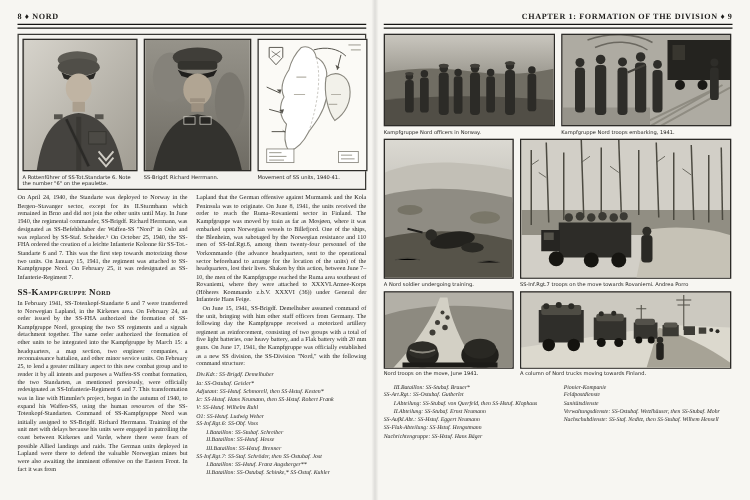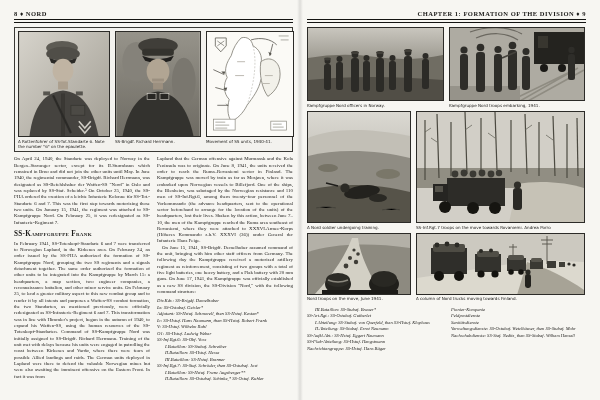--- a/index.html
+++ b/index.html
@@ -127,21 +127,21 @@
             </svg>
           </div>
           <figcaption class="cap">Movement of SS units, 1940-41.</figcaption>
         </figure>
       </div>
     </div>
 
     <div class="cols">
       <div class="col">
         <p>On April 24, 1940, the Standarte was deployed to Norway in the Bergen–Stavanger sector, except for its II.Sturmbann which remained in Brno and did not join the other units until May. In June 1940, the regimental commander, SS-Brigdf. Richard Herrmann, was designated as SS-Befehlshaber der Waffen-SS "Nord" in Oslo and was replaced by SS-Staf. Scheider.⁵ On October 25, 1940, the SS-FHA ordered the creation of a leichte Infanterie Kolonne für SS-Tot.-Standarte 6 and 7. This was the first step towards motorizing those two units. On January 15, 1941, the regiment was attached to SS-Kampfgruppe Nord. On February 25, it was redesignated as SS-Infanterie-Regiment 7.</p>
-        <div class="sechead">SS-Kampfgruppe Frank</div>
+        <div class="sechead">SS-Kampfgruppe Nord</div>
         <p>In February 1941, SS-Totenkopf-Standarte 6 and 7 were transferred to Norwegian Lapland, in the Kirkenes area. On February 24, an order issued by the SS-FHA authorized the formation of SS-Kampfgruppe Nord, grouping the two SS regiments and a signals detachment together. The same order authorized the formation of other units to be integrated into the Kampfgruppe by March 15: a headquarters, a map section, two engineer companies, a reconnaissance battalion, and other minor service units. On February 25, to lend a greater military aspect to this new combat group and to render it by all intents and purposes a Waffen-SS combat formation, the two Standarten, as mentioned previously, were officially redesignated as SS-Infanterie-Regiment 6 and 7. This transformation was in line with Himmler's project, begun in the autumn of 1940, to expand his Waffen-SS, using the human resources of the SS-Totenkopf-Standarten. Command of SS-Kampfgruppe Nord was initially assigned to SS-Brigdf. Richard Herrmann. Training of the unit met with delays because his units were engaged in patrolling the coast between Kirkenes and Vardø, where there were fears of possible Allied landings and raids. The German units deployed in Lapland were there to defend the valuable Norwegian mines but were also awaiting the imminent offensive on the Eastern Front. In fact it was from</p>
       </div>
       <div class="col">
         <p>Lapland that the German offensive against Murmansk and the Kola Peninsula was to originate. On June 8, 1941, the units received the order to reach the Ruma–Rovaniemi sector in Finland. The Kampfgruppe was moved by train as far as Mosjøen, where it was embarked upon Norwegian vessels to Billefjord. One of the ships, the Blenheim, was sabotaged by the Norwegian resistance and 110 men of SS-Inf.Rgt.6, among them twenty-four personnel of the Vorkommando (the advance headquarters, sent to the operational sector beforehand to arrange for the location of the units) of the headquarters, lost their lives. Shaken by this action, between June 7–10, the men of the Kampfgruppe reached the Ruma area southeast of Rovaniemi, where they were attached to XXXVI.Armee-Korps (Höheres Kommando z.b.V. XXXVI (36)) under General der Infanterie Hans Feige.</p>
         <p>On June 15, 1941, SS-Brigdf. Demelhuber assumed command of the unit, bringing with him other staff officers from Germany. The following day the Kampfgruppe received a motorized artillery regiment as reinforcement, consisting of two groups with a total of five light batteries, one heavy battery, and a Flak battery with 20 mm guns. On June 17, 1941, the Kampfgruppe was officially established as a new SS division, the SS-Division "Nord," with the following command structure:</p>
         <div class="cmd">
           <div>Div.Kdr.: SS-Brigdf. Demelhuber</div>
           <div>Ia: SS-Ostubaf. Geisler*</div>
           <div>Adjutant: SS-Hstuf. Schmorell, then SS-Hstuf. Kesten*</div>
           <div>Ic: SS-Hstuf. Hans Neumann, then SS-Hstuf. Robert Frank</div>

